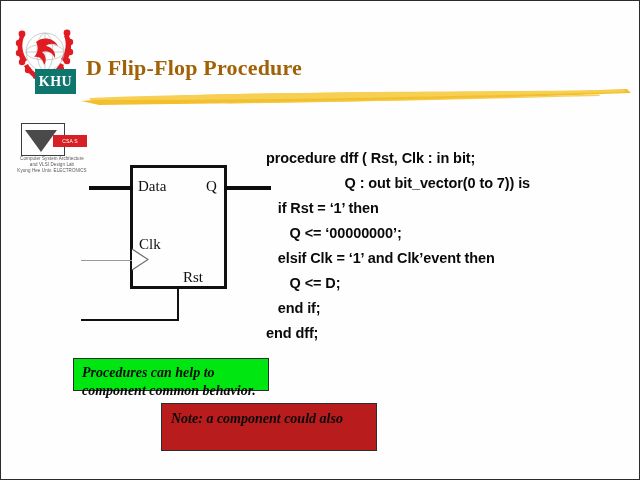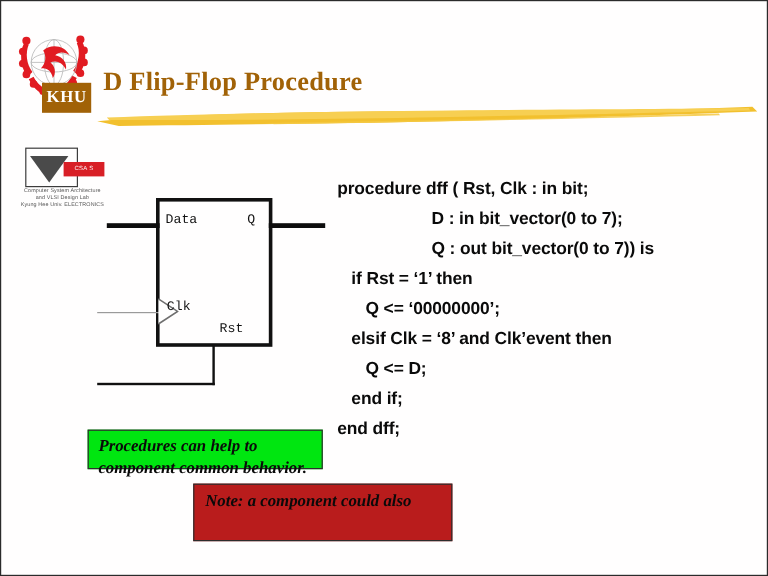--- a/index.html
+++ b/index.html
@@ -26,21 +26,21 @@
     width: 62px;
     height: 66px;
   }
   #khu-logo svg { display: block; }
   .khu-badge {
     position: absolute;
     left: 21px;
     top: 41px;
     width: 41px;
     height: 25px;
-    background: #a16207;
+    background: #0f766e;
     color: #ffffff;
     font-family: "Liberation Serif", serif;
     font-weight: bold;
     font-size: 14px;
     letter-spacing: 0.5px;
     text-align: center;
     line-height: 25px;
   }
 
   
@@ -168,34 +168,34 @@
   }
   #clk-triangle-outline {
     position: absolute;
     left: 50px;
     top: 92px;
     width: 18px;
     height: 23px;
   }
   .ff-label {
     position: absolute;
-    font-family: Liberation Mono, monospace;
-    font-size: 11px;
+    font-family: Liberation Serif, serif;
+    font-size: 15px;
     color: #111111;
     white-space: nowrap;
   }
   #label-data { left: 57px;  top: 22px; }
   #label-q    { left: 125px; top: 22px; }
-  #label-clk  { left: 58px;  top: 94px; }
+  #label-clk  { left: 58px;  top: 80px; }
   #label-rst  { left: 102px;  top: 113px; }
 
   
   #code-block {
     position: absolute;
-    left: 280px;
+    left: 265px;
     top: 145px;
     width: 352px;
   }
   .code-line {
     font-family: "Liberation Sans", sans-serif;
     font-weight: bold;
     font-size: 14.5px;
     color: #0a0a0a;
     line-height: 25px;
     white-space: pre;
@@ -306,25 +306,24 @@
       <path d="M1 1 L17 11.5 L1 22" fill="#ffffff" stroke="#6f6f6f" stroke-width="1.3"></path>
     </svg>
     <div class="ff-label" id="label-data">Data</div>
     <div class="ff-label" id="label-q">Q</div>
     <div class="ff-label" id="label-clk">Clk</div>
     <div class="ff-label" id="label-rst">Rst</div>
   </div>
 
   <div id="code-block">
     <div class="code-line">procedure dff ( Rst, Clk : in bit;</div>
-    <div class="code-line">                    D : in bit_vector(0 to 7);</div>
     <div class="code-line">                    Q : out bit_vector(0 to 7)) is</div>
     <div class="code-line">   if Rst = ‘1’ then</div>
     <div class="code-line">      Q &lt;= ‘00000000’;</div>
-    <div class="code-line">   elsif Clk = ‘8’ and Clk’event then</div>
+    <div class="code-line">   elsif Clk = ‘1’ and Clk’event then</div>
     <div class="code-line">      Q &lt;= D;</div>
     <div class="code-line">   end if;</div>
     <div class="code-line">end dff;</div>
   </div>
 
   <div id="callout-green">
     <div class="callout-line">Procedures can help to</div>
     <div class="callout-line">component common behavior.</div>
   </div>
 

